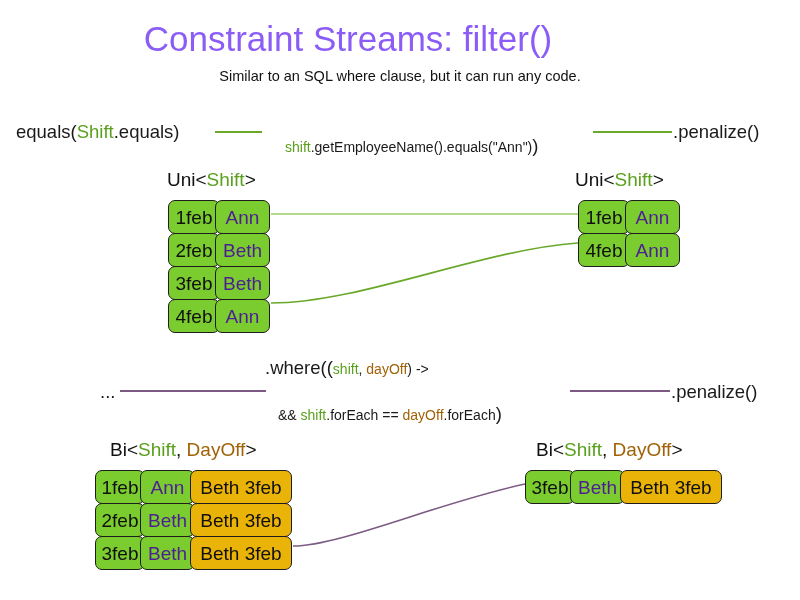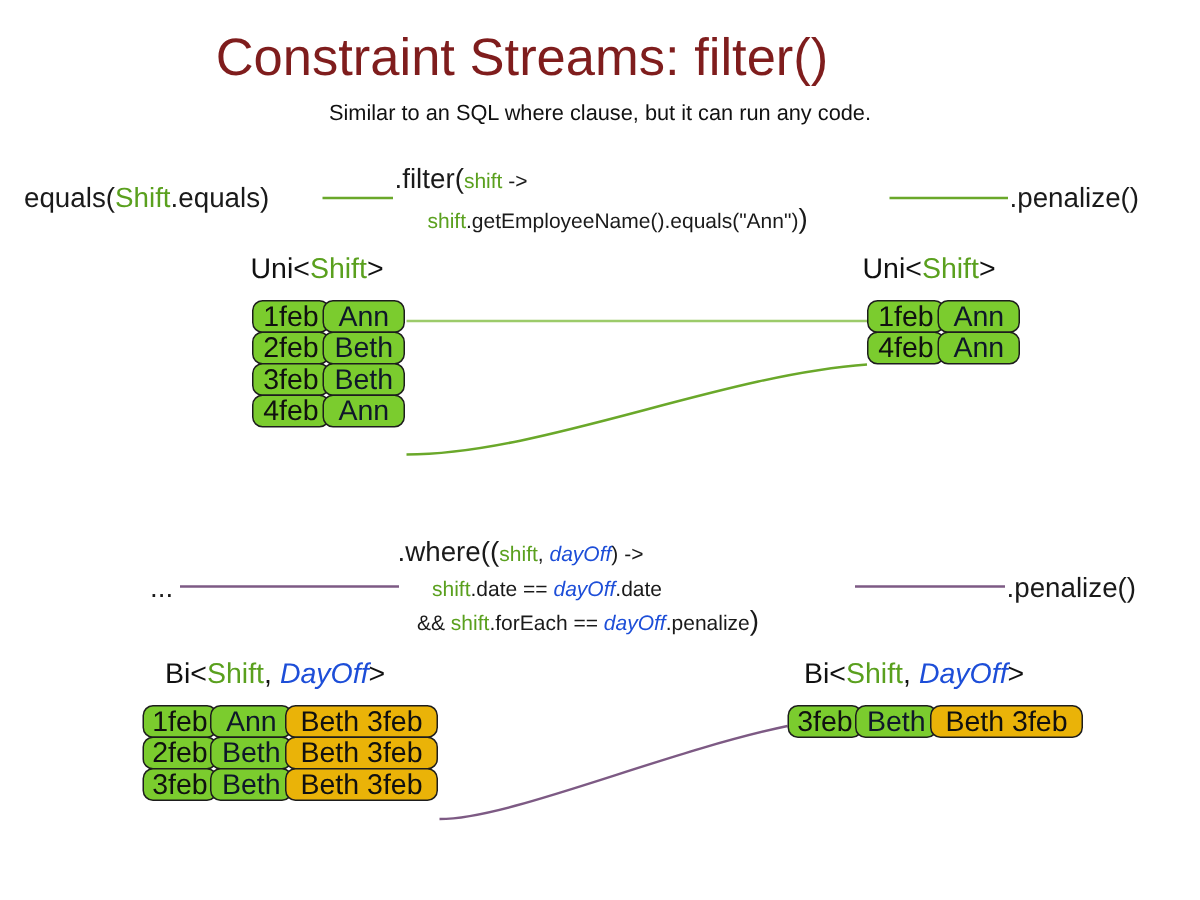--- a/index.html
+++ b/index.html
@@ -25,21 +25,21 @@
 
   
   .title {
     position: absolute;
     left: 0; top: 18px;
     width: 696px;
     text-align: center;
     font-size: 35px;
     line-height: 42px;
     letter-spacing: 0px;
-    color: #7f1d1d;
+    color: #8b5cf6;
     white-space: nowrap;
   }
   .subtitle {
     position: absolute;
     left: 0; top: 67px;
     width: 800px;
     text-align: center;
     font-size: 14.5px;
     line-height: 18px;
     color: #111;
@@ -52,41 +52,41 @@
     white-space: nowrap;
     font-size: 18.5px;
     line-height: 22px;
     color: #1a1a1a;
   }
   .expr.small {
     font-size: 14px;
     line-height: 18px;
   }
   .green  { color: #5aa01e; }
-  .blue   { color: #1d4ed8; font-style: italic; }
+  .blue   { color: #a16207; }
   .dark   { color: #1a1a1a; }
 
   
   .typelabel {
     position: absolute;
     white-space: nowrap;
     font-size: 19px;
     line-height: 23px;
     color: #111;
   }
 
   
   .stack {
     position: absolute;
   }
   .factrow {
     position: relative;
     display: flex;
     align-items: stretch;
-    height: 22px;
+    height: 34px;
     margin-bottom: -1px;
   }
   .cell {
     box-sizing: border-box;
     display: flex;
     align-items: center;
     justify-content: center;
     border: 1.6px solid #1d1d1d;
     border-radius: 7px;
     font-size: 19px;
@@ -94,21 +94,21 @@
     white-space: nowrap;
     padding: 0 3px;
   }
   .cell.green-fill {
     background: #7bcc2e;
   }
   .cell.blue-fill {
     background: #eab308;
   }
   .cell.date  { color: #101010; }
-  .cell.name  { color: #0f172a; }
+  .cell.name  { color: #4c1d95; }
   .cell.pair  { color: #101010; }
 
   
   .cell + .cell {
     margin-left: -5px;
   }
 
   
   svg.connectors {
     position: absolute;
@@ -138,23 +138,20 @@
     <line x1="120" y1="391" x2="266" y2="391" stroke="#7d5a84" stroke-width="1.8"></line>
     <line x1="570" y1="391" x2="670" y2="391" stroke="#7d5a84" stroke-width="1.8"></line>
 
     <path d="M293,546 C340,546 440,502 525,484" fill="none" stroke="#7d5a84" stroke-width="1.6"></path>
   </svg>
 
   <div class="expr" style="left:16px; top:121px;">
     <span class="dark">equals(</span><span class="green">Shift</span><span class="dark">.equals)</span>
   </div>
 
-  <div class="expr" style="left:263px; top:108px;">
-    <span class="dark">.filter(</span><span class="green" style="font-size:14px;">shift</span><span class="dark" style="font-size:14px;"> -&gt;</span>
-  </div>
 
   <div class="expr small" style="left:285px; top:137px;">
     <span class="green">shift</span><span class="dark">.getEmployeeName().equals("Ann")</span><span class="dark" style="font-size:18.5px;">)</span>
   </div>
 
   <div class="expr" style="left:673px; top:121px;">.penalize()</div>
 
   <div class="typelabel" style="left:167px; top:168px;">
     <span>Uni&lt;</span><span class="green">Shift</span><span>&gt;</span>
   </div>
@@ -191,26 +188,23 @@
       <div class="cell green-fill name" style="width:55px;">Ann</div>
     </div>
   </div>
 
   <div class="expr" style="left:100px; top:381px;">...</div>
 
   <div class="expr" style="left:265px; top:357px;">
     <span class="dark">.where((</span><span class="green" style="font-size:14px;">shift</span><span class="dark" style="font-size:14px;">, </span><span class="blue" style="font-size:14px;">dayOff</span><span class="dark" style="font-size:14px;">) -&gt;</span>
   </div>
 
-  <div class="expr small" style="left:288px; top:383px;">
-    <span class="green">shift</span><span class="dark">.date == </span><span class="blue">dayOff</span><span class="dark">.date</span>
-  </div>
 
   <div class="expr small" style="left:278px; top:405px;">
-    <span class="dark">&amp;&amp; </span><span class="green">shift</span><span class="dark">.forEach == </span><span class="blue">dayOff</span><span class="dark">.penalize</span><span class="dark" style="font-size:18.5px;">)</span>
+    <span class="dark">&amp;&amp; </span><span class="green">shift</span><span class="dark">.forEach == </span><span class="blue">dayOff</span><span class="dark">.forEach</span><span class="dark" style="font-size:18.5px;">)</span>
   </div>
 
   <div class="expr" style="left:671px; top:381px;">.penalize()</div>
 
   <div class="typelabel" style="left:110px; top:438px;">
     <span>Bi&lt;</span><span class="green">Shift</span><span>, </span><span class="blue">DayOff</span><span>&gt;</span>
   </div>
   <div class="typelabel" style="left:536px; top:438px;">
     <span>Bi&lt;</span><span class="green">Shift</span><span>, </span><span class="blue">DayOff</span><span>&gt;</span>
   </div>

